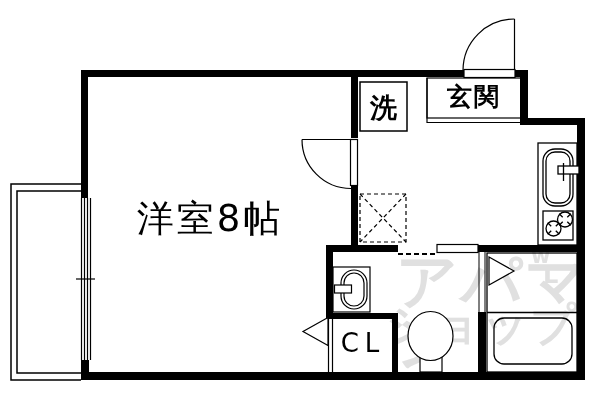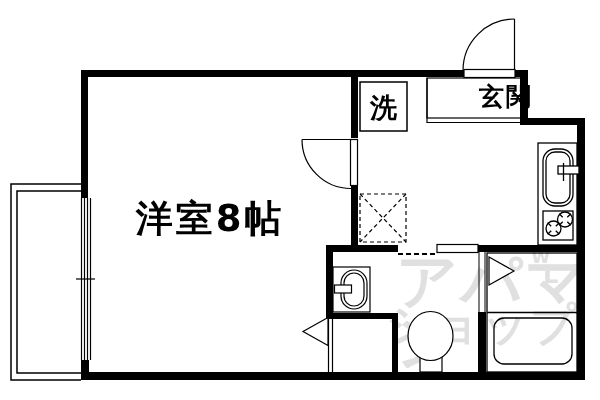--- a/index.html
+++ b/index.html
@@ -3,22 +3,22 @@
 <meta charset="utf-8">
 <style>
   html,body{margin:0;padding:0;background:#fff;}
   .floorplan{
     position:relative;width:600px;height:400px;background:#ffffff;
     font-family:"DejaVu Sans",sans-serif;overflow:hidden;
   }
   .layer{position:absolute;left:0;top:0;width:600px;height:400px;}
   svg{display:block;}
   .label{position:absolute;color:#000;text-align:center;line-height:1;white-space:nowrap;z-index:3;}
-  .room-label{left:122px;top:200px;width:176px;font-size:37px;font-weight:bold;letter-spacing:3px;}
-  .genkan-label{left:427px;top:84px;width:94px;font-size:25px;font-weight:bold;letter-spacing:2px;margin-left:32px;}
+  .room-label{left:122px;top:200px;width:176px;font-size:37px;font-weight:normal;letter-spacing:3px;}
+  .genkan-label{left:427px;top:84px;width:94px;font-size:25px;font-weight:bold;letter-spacing:2px;}
   .laundry-label{left:360px;top:94px;width:47px;font-size:27px;font-weight:bold;}
   .cl-label{left:334px;top:330px;width:58px;font-size:26px;letter-spacing:6px;}
   .watermark{position:absolute;z-index:1;color:#e0e0e0;font-weight:bold;line-height:1;}
   .wm1{left:396px;top:250px;font-size:61px;letter-spacing:2px;}
   .wm2{left:386px;top:302px;font-size:45px;letter-spacing:2px;}
   .wm-b1{left:531px;top:246px;font-size:21px;}
   .wm-b2{left:543px;top:263px;font-size:24px;}
 </style>
 </head>
 <body>
@@ -144,14 +144,15 @@
       <rect x="494" y="318" width="78" height="46" rx="10"></rect>
       <path d="M489,257 L489,285 L514,271 Z" fill="#fff" stroke-width="1.2"></path>
     </g>
 
   </svg>
   </div>
 
   <div class="label room-label">洋室8帖</div>
   <div class="label genkan-label">玄関</div>
   <div class="label laundry-label">洗</div>
+  <div class="label cl-label">CL</div>
 
 </div>
 
 </body></html>

